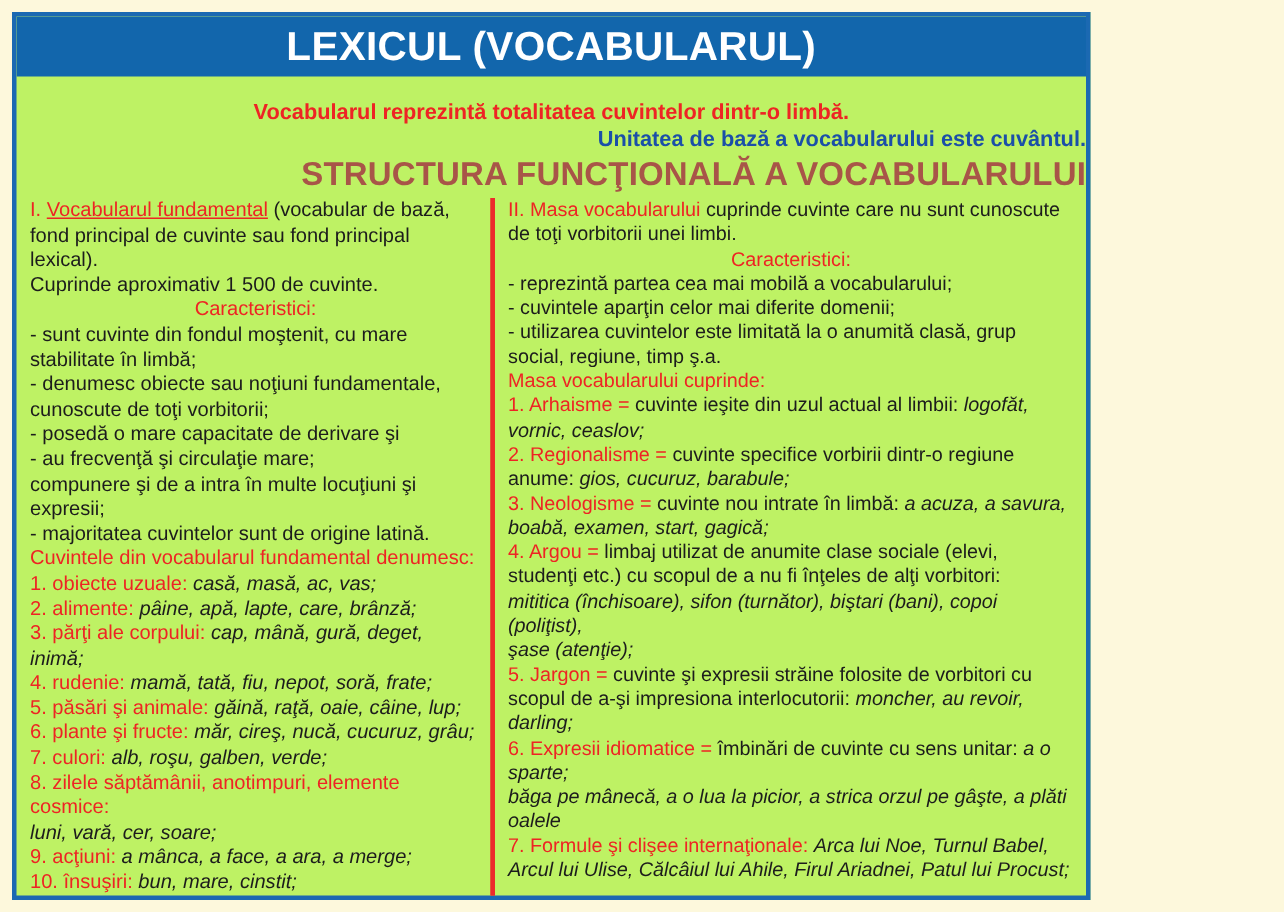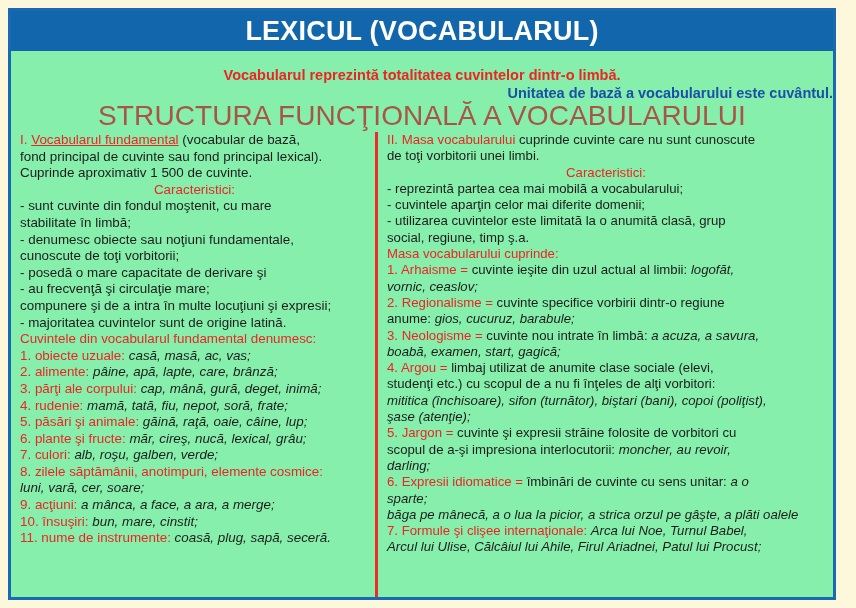--- a/index.html
+++ b/index.html
@@ -12,25 +12,25 @@
     height: 608px;
     background: #fdf8dc;
     font-family: "Liberation Sans", sans-serif;
     overflow: hidden;
   }
 
   .poster {
     position: absolute;
     left: 8px;
     top: 8px;
-    width: 828px;
+    width: 719px;
     height: 592px;
     box-sizing: border-box;
     border: 3px solid #1b69b2;
-    background: #86efac;
+    background: #bef264;
     overflow: hidden;
   }
 
   
   .title-bar {
     background: #1266ac;
     height: 40px;
     display: flex;
     align-items: center;
     justify-content: center;
@@ -55,24 +55,25 @@
   }
   .sub2 {
     color: #1b4fa8;
     font-size: 14.5px;
     font-weight: bold;
     line-height: 19px;
     text-align: right;
   }
   .sub3 {
     color: #a85548;
-    font-size: 28px;
-    font-weight: normal;
+    font-size: 22px;
+    font-weight: bold;
     line-height: 25px;
     letter-spacing: .1px;
+    text-align: right;
   }
 
   
   .columns {
     display: flex;
     padding: 4px 0 0 0;
     height: 486px;
     box-sizing: border-box;
   }
   .col {
@@ -146,21 +147,21 @@
       <p class="ln">compunere şi de a  intra în multe locuţiuni şi expresii;</p>
       <p class="ln">- majoritatea cuvintelor sunt de origine latină.</p>
 
       <p class="ln red">Cuvintele din vocabularul fundamental  denumesc:</p>
 
       <p class="ln"><span class="red">1.</span> <span class="red">obiecte uzuale:</span> <span class="ex">casă, masă, ac, vas;</span></p>
       <p class="ln"><span class="red">2.</span> <span class="red">alimente:</span> <span class="ex">pâine, apă, lapte, care, brânză;</span></p>
       <p class="ln"><span class="red">3.</span> <span class="red">părţi ale corpului:</span> <span class="ex">cap, mână, gură, deget, inimă;</span></p>
       <p class="ln"><span class="red">4.</span> <span class="red">rudenie:</span> <span class="ex">mamă, tată, fiu, nepot, soră, frate;</span></p>
       <p class="ln"><span class="red">5.</span> <span class="red">păsări şi animale:</span> <span class="ex">găină, raţă, oaie, câine, lup;</span></p>
-      <p class="ln"><span class="red">6.</span> <span class="red">plante şi fructe:</span> <span class="ex">măr, cireş, nucă, lexical, grâu;</span></p>
+      <p class="ln"><span class="red">6.</span> <span class="red">plante şi fructe:</span> <span class="ex">măr, cireş, nucă, cucuruz, grâu;</span></p>
       <p class="ln"><span class="red">7.</span> <span class="red">culori:</span> <span class="ex">alb, roşu, galben, verde;</span></p>
 
       <p class="ln"><span class="red">8.</span> <span class="red">zilele săptămânii, anotimpuri, elemente cosmice:</span></p>
       <p class="ln ex">luni, vară, cer, soare;</p>
 
       <p class="ln"><span class="red">9.</span> <span class="red">acţiuni:</span> <span class="ex">a mânca, a face, a ara, a merge;</span></p>
       <p class="ln"><span class="red">10.</span> <span class="red">însuşiri:</span> <span class="ex">bun, mare, cinstit;</span></p>
       <p class="ln"><span class="red">11.</span> <span class="red">nume de instrumente:</span> <span class="ex">coasă, plug, sapă, seceră.</span></p>
 
     </div>

